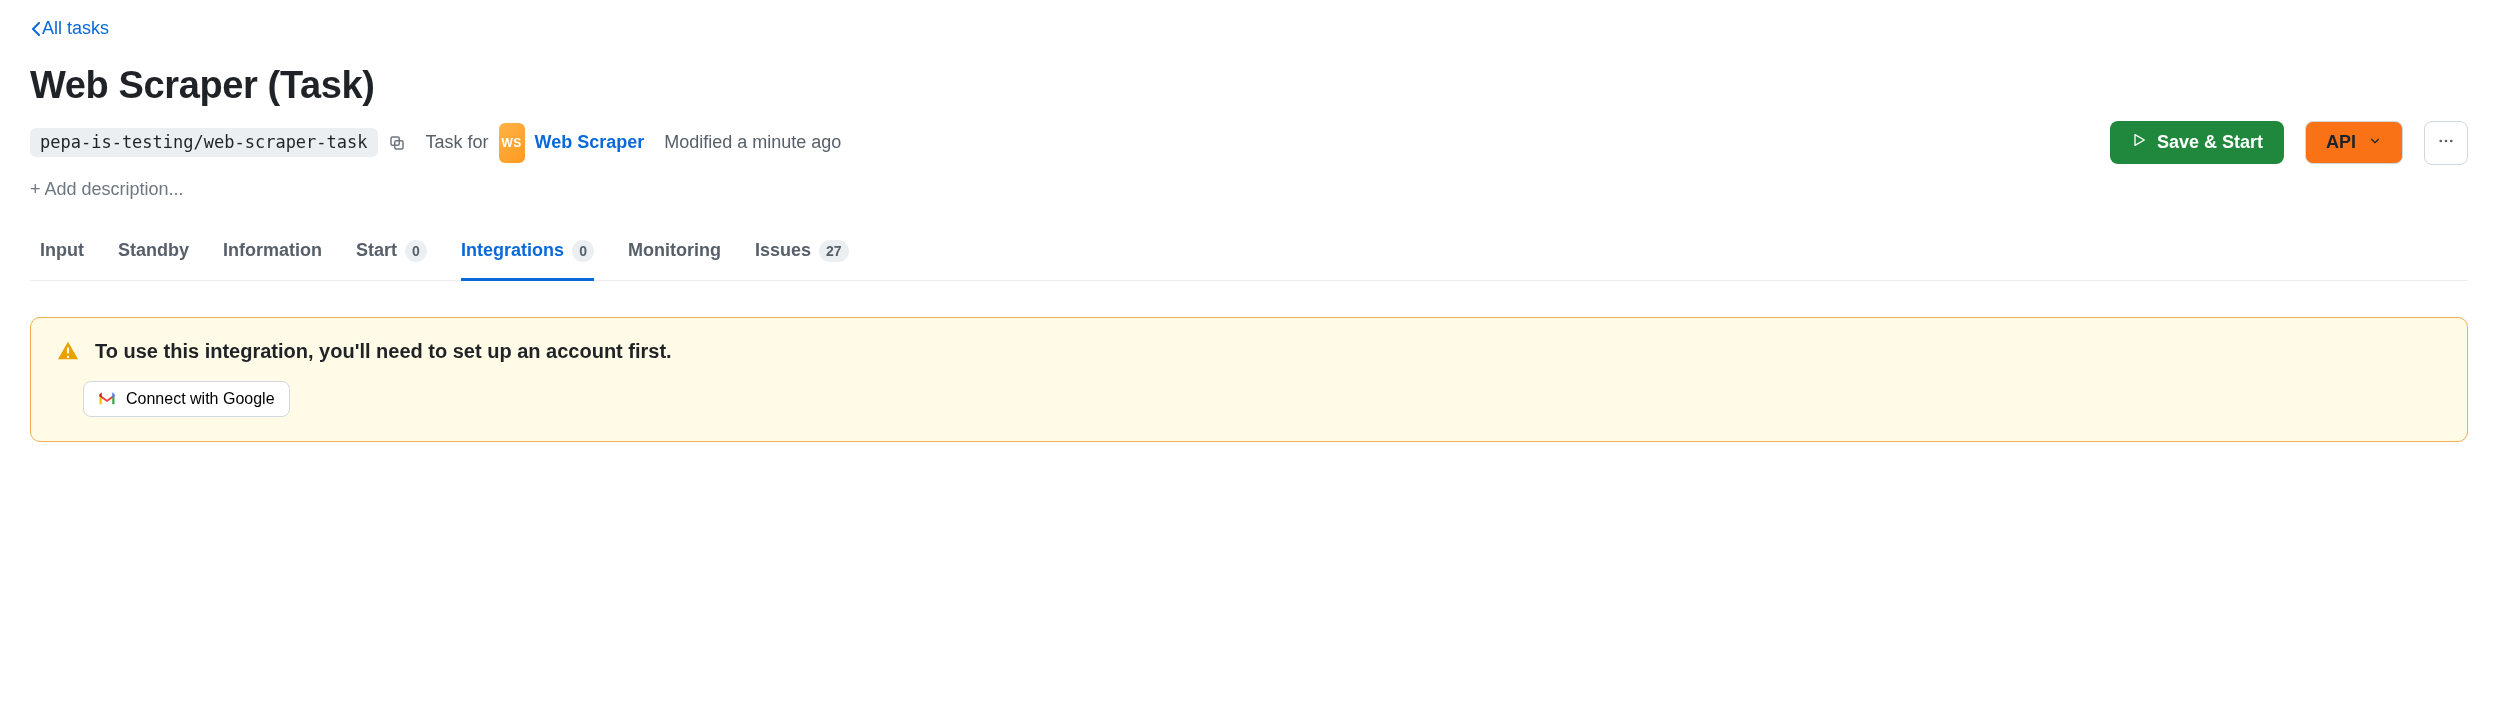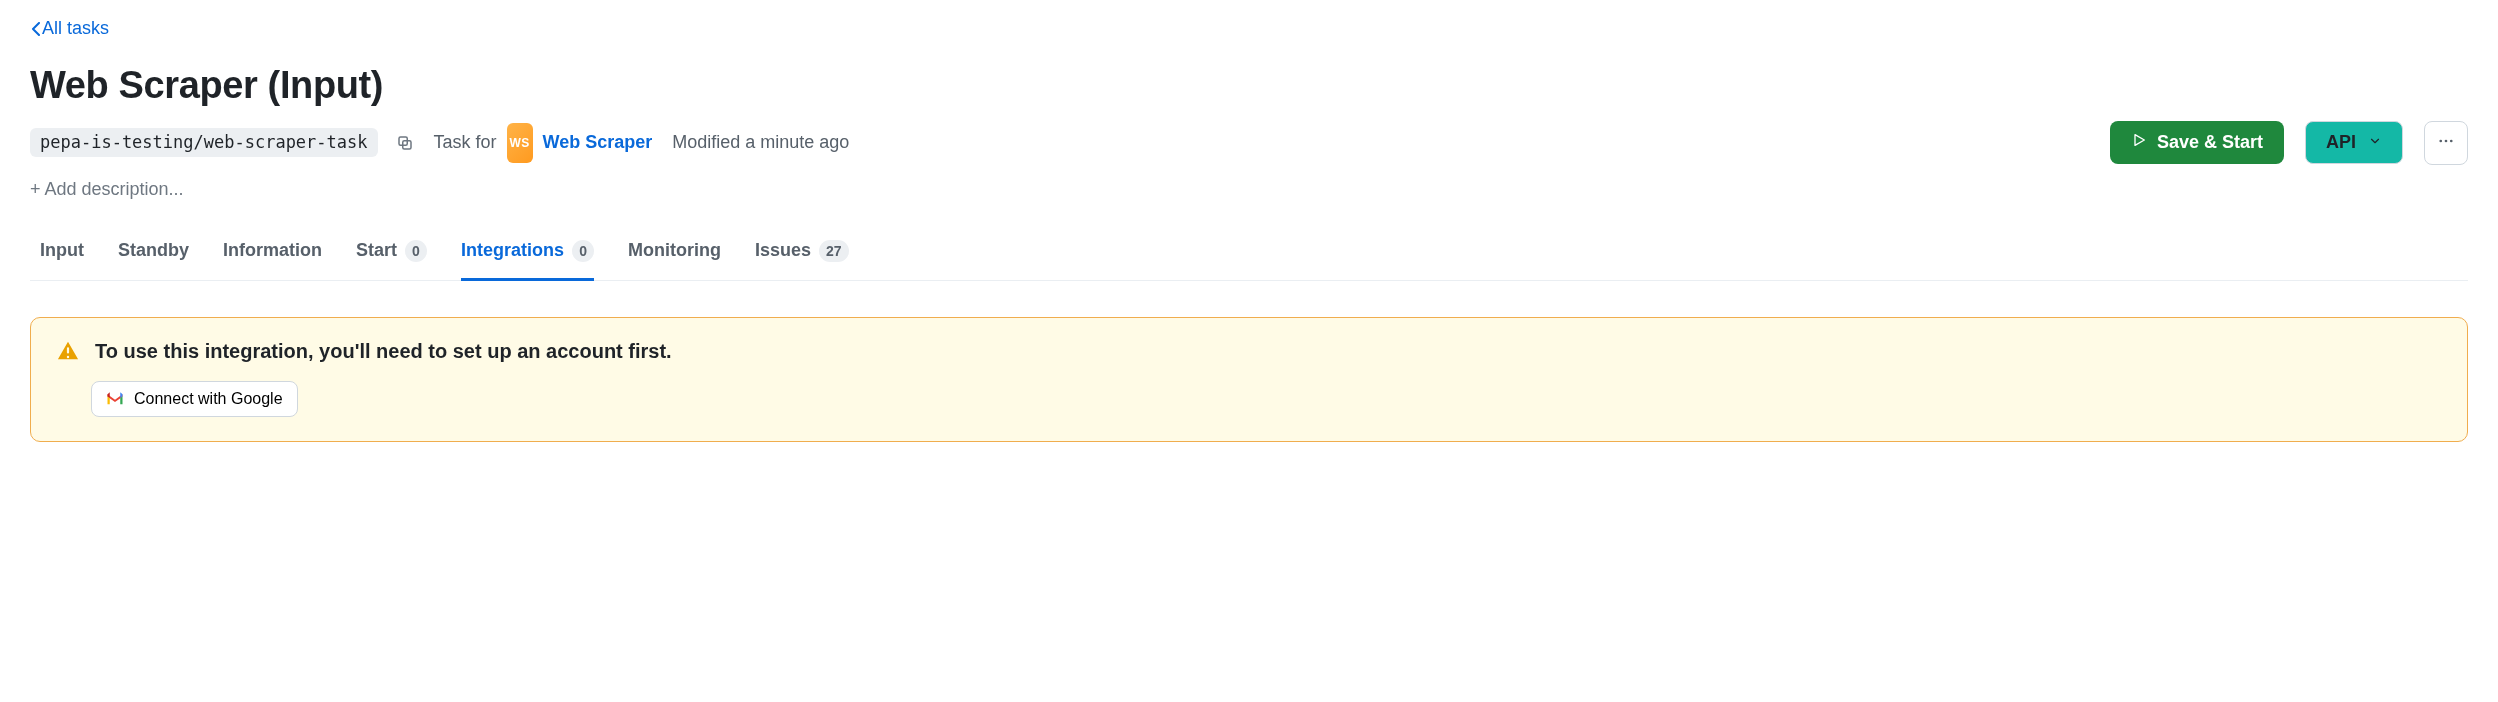--- a/index.html
+++ b/index.html
@@ -51,21 +51,21 @@
     align-items: center;
     flex-wrap: wrap;
     gap: 20px;
   }
   .meta-left {
     display: flex;
     align-items: center;
     gap: 20px;
     flex-wrap: wrap;
   }
-  .path-wrap { display:flex; align-items:center; gap:18px; }
+  .path-wrap { display:flex; align-items:center; gap:10px; }
   .path-chip {
     background: var(--badge-bg);
     border-radius: 6px;
     padding: 4px 10px 5px;
     font-family: ui-monospace, SFMono-Regular, Menlo, Consolas, monospace;
     font-size: 17px;
     color: #1f2328;
     letter-spacing: 0;
   }
   .copy-btn { color: var(--gray-500); cursor:pointer; display:flex; }
@@ -85,21 +85,21 @@
 
   .actions { display:flex; align-items:center; gap:21px; }
   .btn {
     display:inline-flex; align-items:center; gap:10px;
     border-radius:8px; font-weight:600; font-size:18px;
     padding: 10px 20px; cursor:pointer;
     border:1px solid transparent;
   }
   .btn-primary { background: var(--green); color:#fff; }
   .btn-secondary {
-    background:#14b8a6; color:#1f2328;
+    background:#f97316; color:#1f2328;
     border:1px solid var(--gray-300);
   }
   .btn-icon {
     width:44px; height:44px; padding:0;
     display:inline-flex; align-items:center; justify-content:center;
     background:#fff; border:1px solid var(--gray-300); border-radius:8px;
     cursor:pointer; color: var(--gray-600);
   }
   .chev-down { margin-left:2px; }
 
@@ -141,21 +141,21 @@
   .warn {
     margin-top: 36px;
     border:1px solid var(--warn-border);
     background: var(--warn-bg);
     border-radius:10px;
     padding: 22px 26px 24px;
   }
   .warn-head { display:flex; align-items:center; gap:16px; }
   .warn-title { font-size:20px; font-weight:700; }
   .warn-icon { color: var(--warn-icon); display:flex; }
-  .warn-body { margin-top:18px; margin-left:34px; }
+  .warn-body { margin-top:18px; margin-left:26px; }
   .google-btn {
     display:inline-flex; align-items:center; gap:10px;
     background:#fff; border:1px solid var(--gray-300);
     border-radius:8px; padding:8px 14px;
     font-size:16px; font-weight:500; cursor:pointer;
   }
   .gmail-icon { width:18px; height:14px; display:block; }
 </style>
 </head>
 <body>
@@ -166,21 +166,21 @@
 <div class="back-link">
   <span>
     <svg width="12" height="14" viewBox="0 0 8 14" fill="none">
         <path d="M7 1 1 7l6 6" stroke="currentColor" stroke-width="2" stroke-linecap="round" stroke-linejoin="round"></path>
       </svg>
   </span>
   <span>All tasks</span>
 </div>
 
 
-<h1 class="title">Web Scraper (Input)</h1>
+<h1 class="title">Web Scraper (Task)</h1>
 
 
 <div class="meta-row">
   <div class="meta-left">
 
     <div class="path-wrap">
       <span class="path-chip">pepa-is-testing/web-scraper-task</span>
       <span class="copy-btn">
         <svg width="18" height="18" viewBox="0 0 24 24" fill="none" stroke="currentColor" stroke-width="2" stroke-linecap="round" stroke-linejoin="round">
             <rect x="9" y="9" width="11" height="11" rx="2"></rect>

